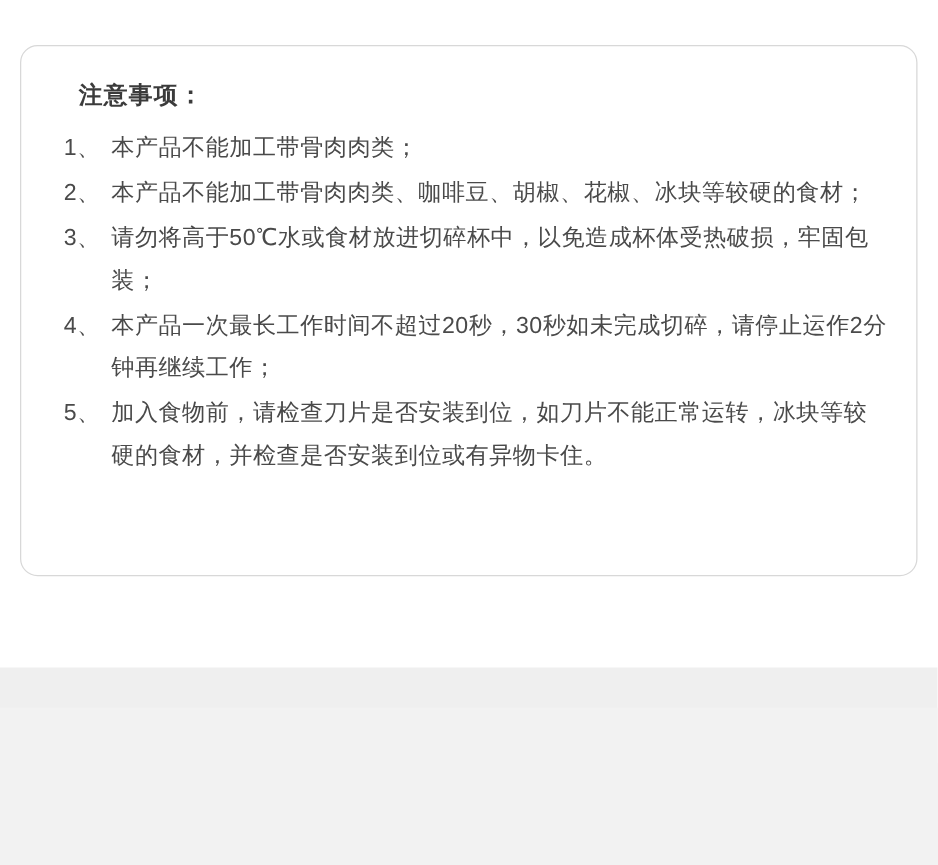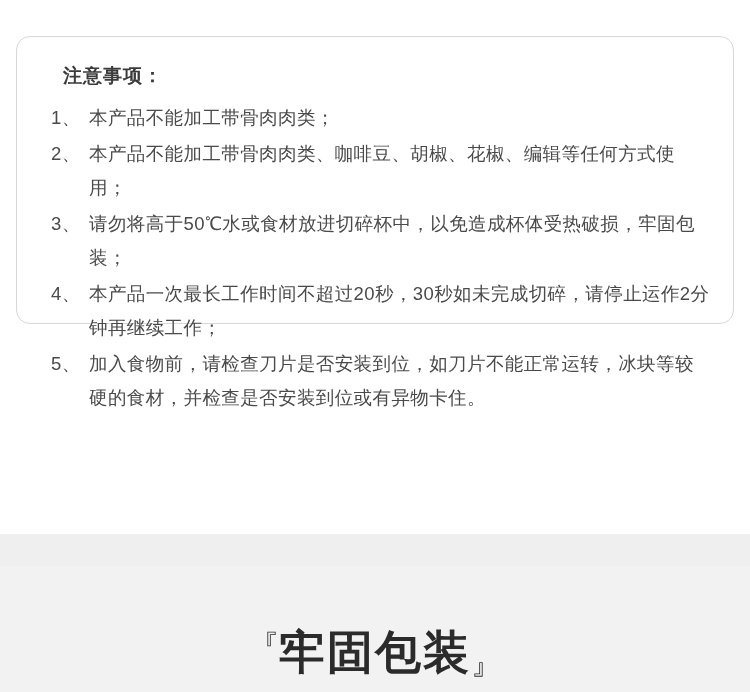--- a/index.html
+++ b/index.html
@@ -19,21 +19,21 @@
     height: 692px;
     background: #ffffff;
   }
 
   
   .notice-card {
     position: absolute;
     left: 16px;
     top: 36px;
     width: 718px;
-    height: 288px;
+    height: 425px;
     box-sizing: border-box;
     border: 1px solid #d8d8d8;
     border-radius: 14px;
     background: #ffffff;
   }
   .notice-title {
     position: absolute;
     left: 46px;
     top: 26px;
     font-size: 19px;
@@ -130,38 +130,35 @@
   <div class="notice-card">
     <div class="notice-title">注意事项：</div>
 
     <div class="notice-list">
       <div class="notice-item">
         <span class="notice-num">1、</span>
         <span class="notice-text">本产品不能加工带骨肉肉类；</span>
       </div>
       <div class="notice-item">
         <span class="notice-num">2、</span>
-        <span class="notice-text">本产品不能加工带骨肉肉类、咖啡豆、胡椒、花椒、编辑等任何方式使用；</span>
+        <span class="notice-text">本产品不能加工带骨肉肉类、咖啡豆、胡椒、花椒、冰块等较硬的食材；</span>
       </div>
       <div class="notice-item">
         <span class="notice-num">3、</span>
         <span class="notice-text">请勿将高于50℃水或食材放进切碎杯中，以免造成杯体受热破损，牢固包装；</span>
       </div>
       <div class="notice-item">
         <span class="notice-num">4、</span>
         <span class="notice-text">本产品一次最长工作时间不超过20秒，30秒如未完成切碎，请停止运作2分钟再继续工作；</span>
       </div>
       <div class="notice-item">
         <span class="notice-num">5、</span>
         <span class="notice-text">加入食物前，请检查刀片是否安装到位，如刀片不能正常运转，冰块等较硬的食材，并检查是否安装到位或有异物卡住。</span>
       </div>
     </div>
   </div>
 
 
   <div class="band"></div>
   <div class="band-bottom"></div>
 
-  <div class="section-heading">
-    <span class="bracket">『</span><span class="heading-text">牢固包装</span><span class="bracket right">』</span>
-  </div>
 
 </div>
 
 </body></html>

